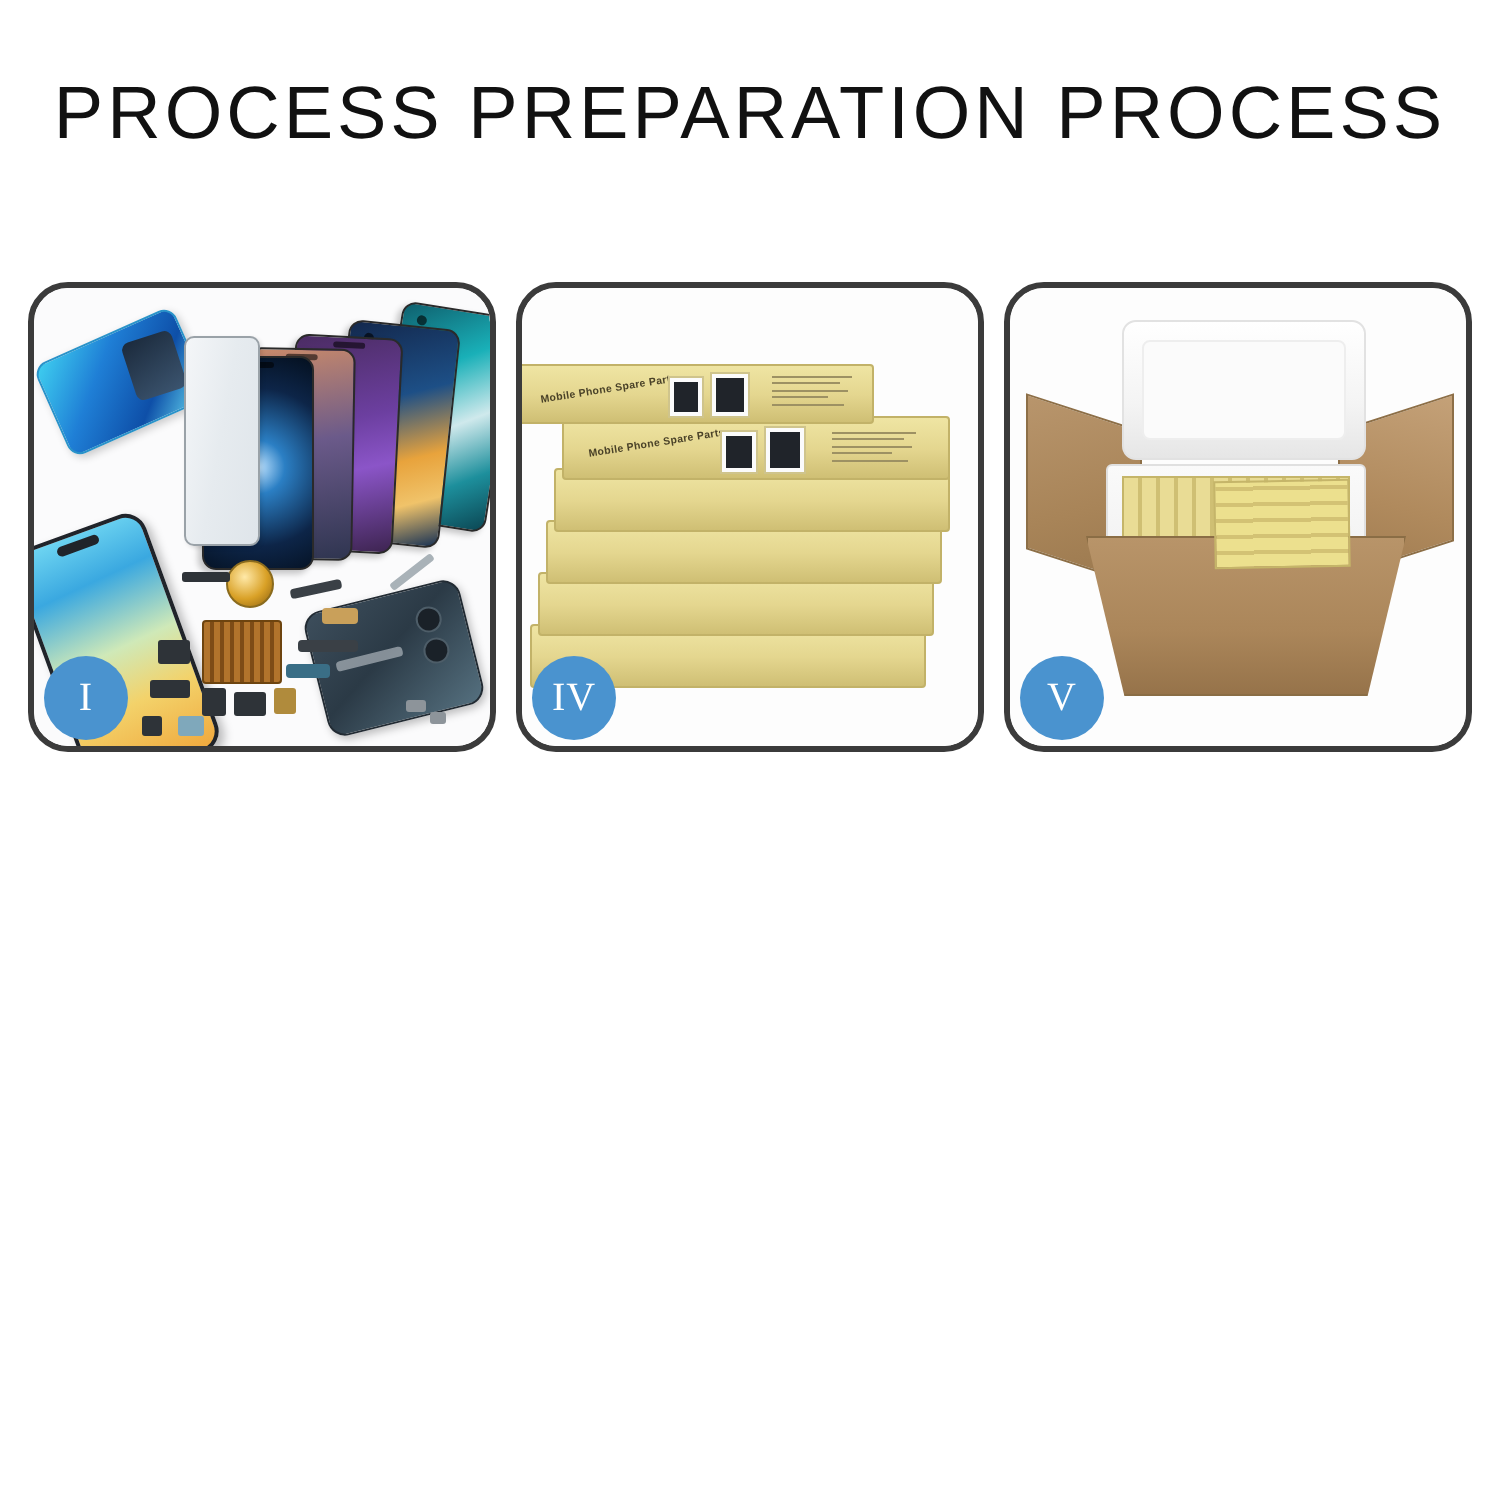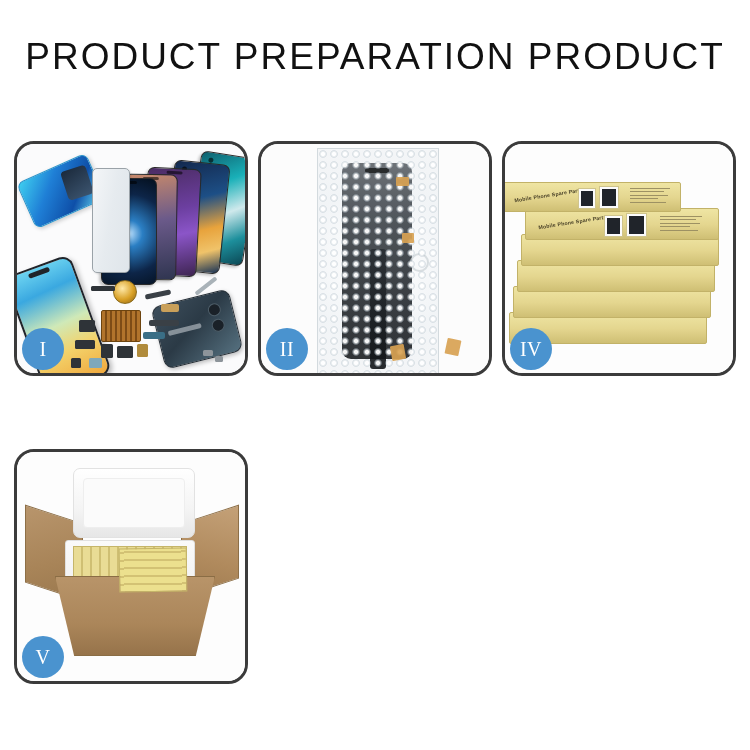--- a/index.html
+++ b/index.html
@@ -308,21 +308,21 @@
   .c6-tape { position:absolute; background:#a5825a; opacity:.85; border-radius:1px; z-index:9; }
   .c6-t1 { left:54px; top:100px; width:16px; height:22px; transform: rotate(4deg); }
   .c6-t2 { left:56px; top:168px; width:17px; height:16px; transform: rotate(3deg); }
 </style>
 </head>
 <body>
 
 <div class="page">
 
   <div class="header">
-    <h1 class="page-title">PRODUCT PREPARATION PRODUCT</h1>
+    <h1 class="page-title">PROCESS PREPARATION PROCESS</h1>
   </div>
 
   <div class="grid">
 
     <div class="panel">
       <div class="panel-stage">
         <div class="p1-bg"></div>
 
         <div class="blue-film"></div>
 
@@ -368,36 +368,20 @@
         <div class="part" style="left:120px; top:200px; width:11px; height:13px; background:#b08b3c;"></div>
         <div class="part" style="left:72px; top:214px; width:13px; height:10px; background:#7fa8bb;"></div>
         <div class="part" style="left:54px; top:214px; width:10px; height:10px;"></div>
         <div class="part" style="left:186px; top:206px; width:10px; height:6px; background:#8d949a;"></div>
         <div class="part" style="left:198px; top:212px; width:8px; height:6px; background:#8d949a;"></div>
         <div class="part" style="left:176px; top:140px; width:26px; height:4px; background:#a9b2b8; transform:rotate(-38deg);"></div>
       </div>
       <div class="badge">I</div>
     </div>
 
-    <div class="panel">
-      <div class="panel-stage">
-        <div class="p2-bg"></div>
-        <div class="bubble-pack">
-          <div class="inner-screen"></div>
-          <div class="screen-tail"></div>
-          <div class="home-ring"></div>
-          <div class="bubble-layer"></div>
-          <div class="tape t1"></div>
-          <div class="tape t2"></div>
-          <div class="tape t3"></div>
-          <div class="tape t4"></div>
-        </div>
-      </div>
-      <div class="badge">II</div>
-    </div>
 
 
     <div class="panel">
       <div class="panel-stage">
         <div class="p4-bg"></div>
         <div class="stack">
 
           <div class="sbox" style="left:6px; top:150px; width:196px;"></div>
           <div class="sbox" style="left:10px; top:124px; width:196px;"></div>
           <div class="sbox" style="left:14px; top:98px; width:196px;"></div>

